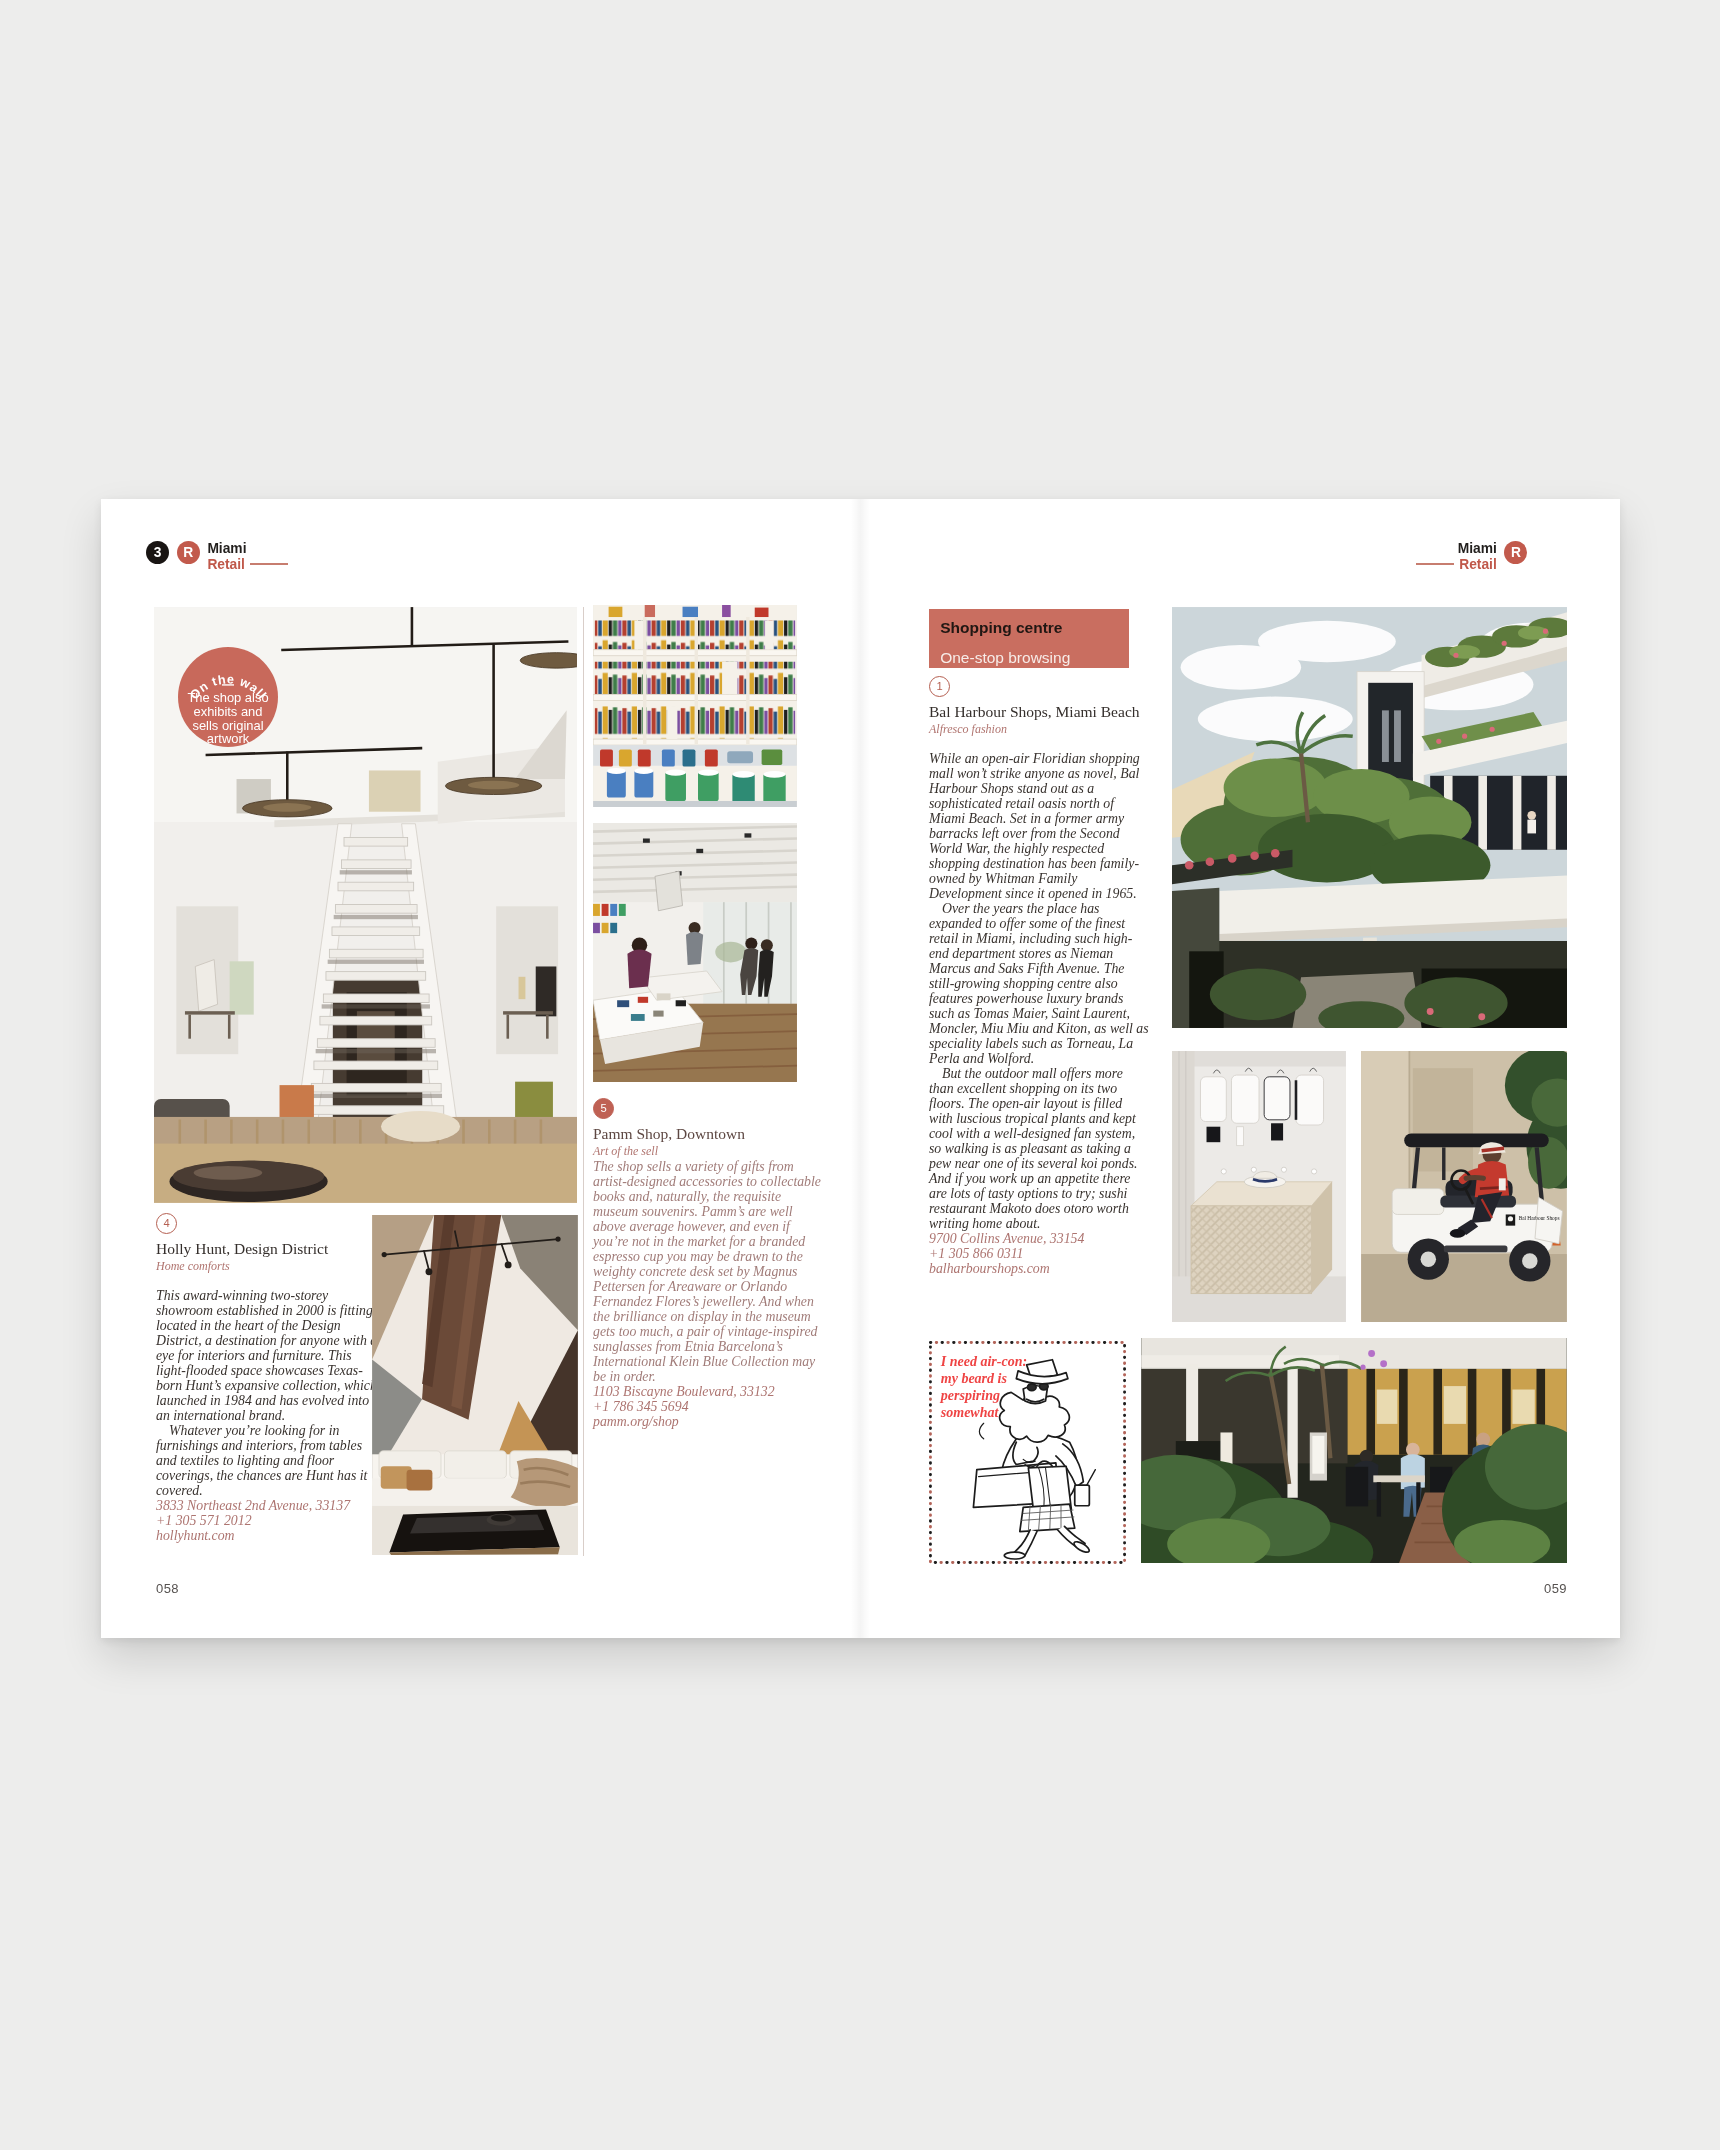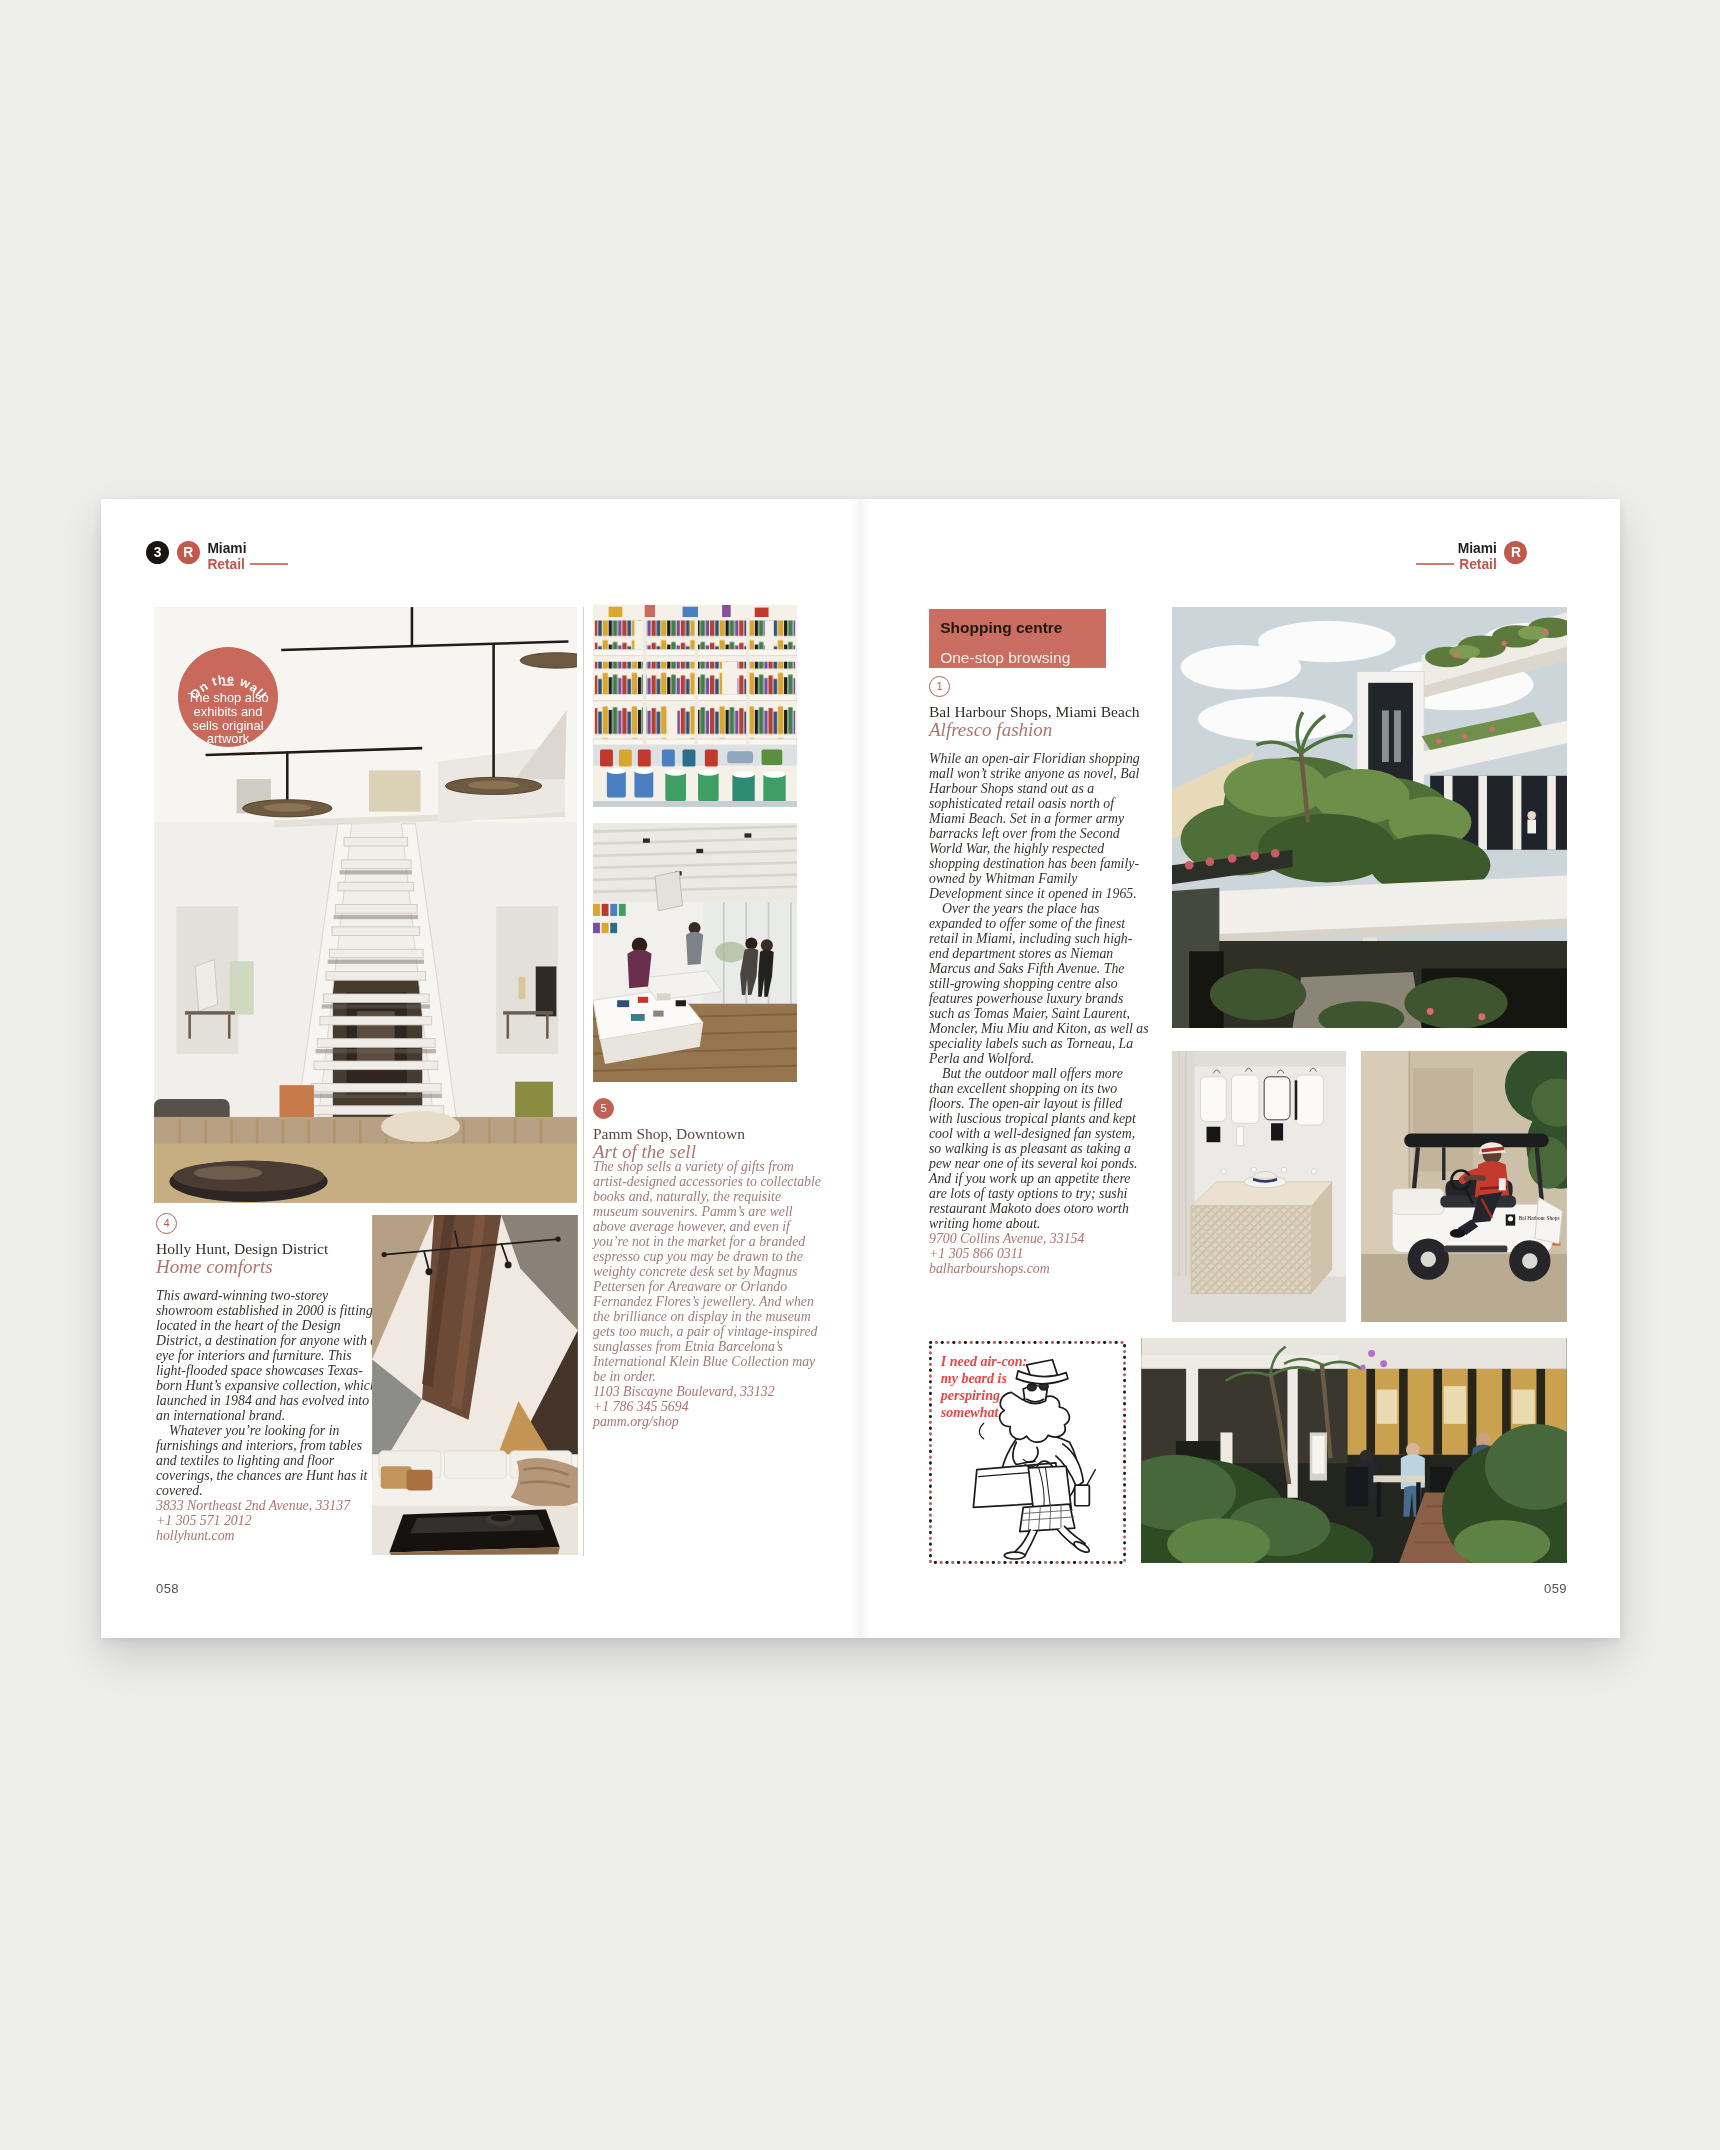--- a/index.html
+++ b/index.html
@@ -20,21 +20,21 @@
   .hdr-text{font-size:13.8px;line-height:15.5px;font-weight:bold;color:#221f1d;padding-top:0;}
   .hdr-red{color:#c0584a;display:flex;align-items:center;gap:5.2px;}
   .hdr-rule{display:inline-block;width:38px;height:1.7px;background:#c77d6f;}
   
   .col{position:absolute;font-family:"Liberation Serif",serif;color:#38322e;font-size:13.8px;line-height:15px;}
   .entry-badge{width:19px;height:19px;border-radius:50%;display:flex;align-items:center;justify-content:center;
                font-family:"Liberation Sans",sans-serif;font-size:11.2px;margin-bottom:6px;}
   .entry-badge.outline{border:1.3px solid #b55f51;color:#b55f51;background:transparent;}
   .entry-badge.solid{background:#bf6154;color:#fff;border:1.3px solid #bf6154;}
   .entry-title{font-size:15.5px;line-height:17px;color:#352f2c;white-space:nowrap;}
-  .entry-sub{font-style:italic;color:#b0746f;font-size:19px;margin-top:1.7px;}
+  .entry-sub{font-style:italic;color:#b0746f;font-size:12px;margin-top:1.7px;}
   .col p{margin:0;font-style:italic;}
   .col p.first{margin-top:14.6px;}
   .col p + p{text-indent:13px;}
   .addr{font-style:italic;color:#ad7470;}
   .pamm .entry-title{color:#5d4742;}
   .pamm p{color:#a17c79;}
   .pagenum{position:absolute;font-size:13px;color:#565250;letter-spacing:0.4px;}
   
   .shopbox{position:absolute;background:#c96e60;padding:9.5px 0 0 11.2px;box-sizing:border-box;}
   .shopbox .t1{font-weight:bold;font-size:15.5px;color:#201713;line-height:18px;}
@@ -414,21 +414,21 @@
     <div class="entry-title">Pamm Shop, Downtown</div>
     <div class="entry-sub">Art of the sell</div>
     <p>The shop sells a variety of gifts from artist-designed accessories to collectable books and, naturally, the requisite museum souvenirs. Pamm’s are well above average however, and even if you’re not in the market for a branded espresso cup you may be drawn to the weighty concrete desk set by Magnus Pettersen for Areaware or Orlando Fernandez Flores’s jewellery. And when the brilliance on display in the museum gets too much, a pair of vintage-inspired sunglasses from Etnia Barcelona’s International Klein Blue Collection may be in order.</p>
     <div class="addr">
       <div>1103 Biscayne Boulevard, 33132</div>
       <div>+1 786 345 5694</div>
       <div>pamm.org/shop</div>
     </div>
   </div>
 
-  <div class="shopbox" style="left:828px;top:110px;width:177px;height:59px;">
+  <div class="shopbox" style="left:828px;top:110px;width:200px;height:59px;">
     <div class="t1">Shopping centre</div>
     <div class="t2">One-stop browsing</div>
   </div>
 
   <div class="col" style="left:828px;top:177px;width:220px;">
     <div class="entry-badge outline">
           <span>1</span>
         </div>
     <div class="entry-title">Bal Harbour Shops, Miami Beach</div>
     <div class="entry-sub">Alfresco fashion</div>

